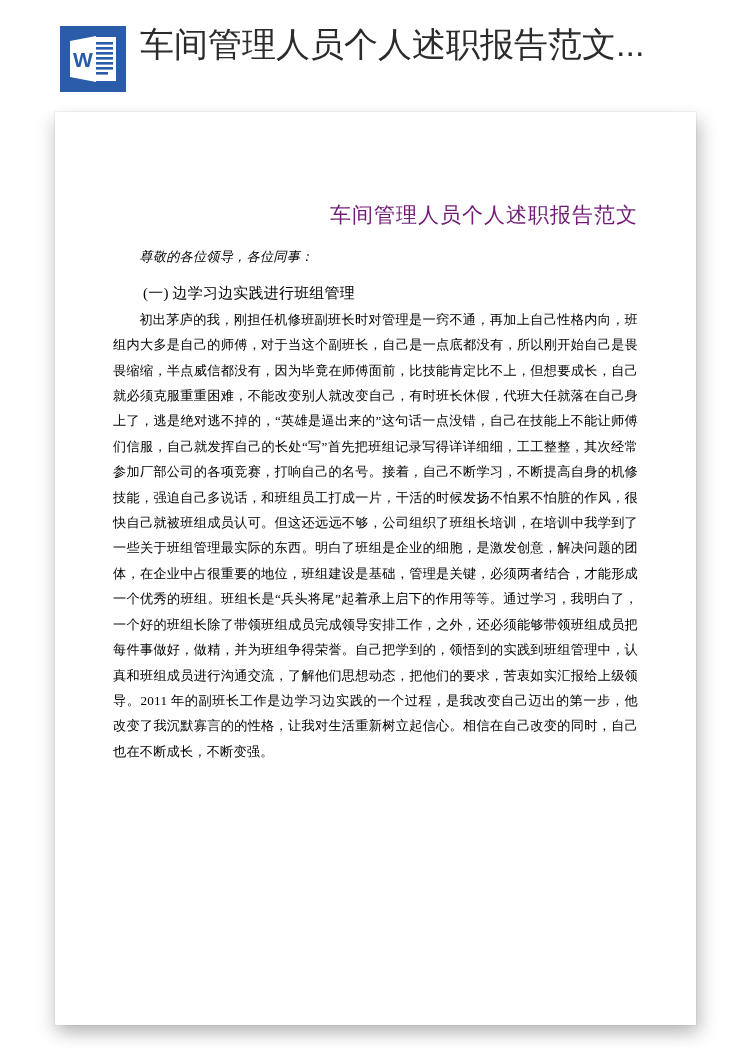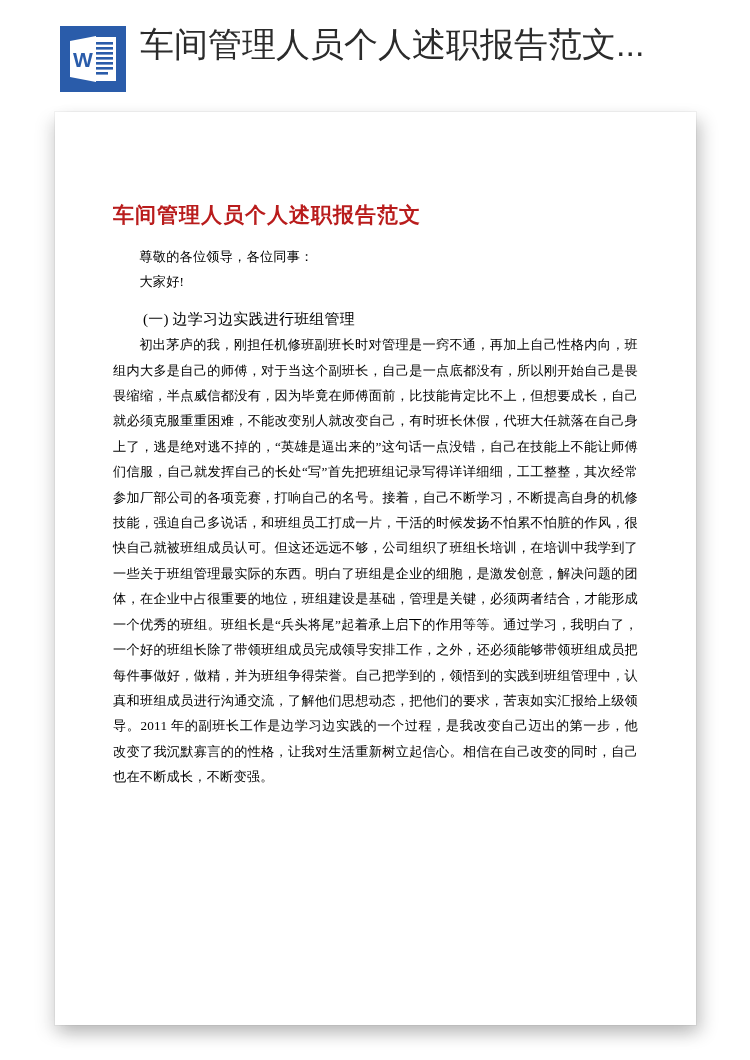--- a/index.html
+++ b/index.html
@@ -91,39 +91,39 @@
     left: 55px;
     top: 8px;
     width: 641px;
     height: 913px;
     padding: 88px 58px 40px 58px;
     background: transparent;
   }
   .doc-title {
     font-family: "Liberation Serif", "DejaVu Serif", serif;
     font-size: 21px;
-    font-weight: bold;
-    color: #b91c1c;
-    text-align: left;
+    font-weight: normal;
+    color: #701a75;
+    text-align: right;
     line-height: 30px;
     margin: 0 0 14px 0;
     letter-spacing: 1px;
   }
   .p {
     font-family: "Liberation Serif", "DejaVu Serif", serif;
     font-size: 13.2px;
     line-height: 25.4px;
     color: #000000;
     margin: 0;
     text-align: justify;
     text-justify: inter-ideograph;
     text-indent: 2em;
     letter-spacing: 0.2px;
   }
-  .p.salutation { text-indent: 2em; }
+  .p.salutation { text-indent: 2em; font-style: italic; }
   .heading {
     font-family: "Liberation Serif", "DejaVu Serif", serif;
     font-size: 15px;
     line-height: 25.4px;
     color: #000000;
     margin: 0;
     text-indent: 2em;
     letter-spacing: 0.2px;
   }
   .spacer-line { height: 12px; }
@@ -161,21 +161,20 @@
 <div class="workspace">
 
   <div class="page-shadow"></div>
 
   <div class="doc">
 
     <div class="doc-title">车间管理人员个人述职报告范文</div>
 
     <p class="p salutation">尊敬的各位领导，各位同事：</p>
 
-    <p class="p salutation">大家好!</p>
 
 
     <div class="spacer-line"></div>
 
     <p class="heading">(一) 边学习边实践进行班组管理</p>
 
     <p class="p">初出茅庐的我，刚担任机修班副班长时对管理是一窍不通，再加上自己性格内向，班组内大多是自己的师傅，对于当这个副班长，自己是一点底都没有，所以刚开始自己是畏畏缩缩，半点威信都没有，因为毕竟在师傅面前，比技能肯定比不上，但想要成长，自己就必须克服重重困难，不能改变别人就改变自己，有时班长休假，代班大任就落在自己身上了，逃是绝对逃不掉的，“英雄是逼出来的”这句话一点没错，自己在技能上不能让师傅们信服，自己就发挥自己的长处“写”首先把班组记录写得详详细细，工工整整，其次经常参加厂部公司的各项竞赛，打响自己的名号。接着，自己不断学习，不断提高自身的机修技能，强迫自己多说话，和班组员工打成一片，干活的时候发扬不怕累不怕脏的作风，很快自己就被班组成员认可。但这还远远不够，公司组织了班组长培训，在培训中我学到了一些关于班组管理最实际的东西。明白了班组是企业的细胞，是激发创意，解决问题的团体，在企业中占很重要的地位，班组建设是基础，管理是关键，必须两者结合，才能形成一个优秀的班组。班组长是“兵头将尾”起着承上启下的作用等等。通过学习，我明白了，一个好的班组长除了带领班组成员完成领导安排工作，之外，还必须能够带领班组成员把每件事做好，做精，并为班组争得荣誉。自己把学到的，领悟到的实践到班组管理中，认真和班组成员进行沟通交流，了解他们思想动态，把他们的要求，苦衷如实汇报给上级领导。2011 年的副班长工作是边学习边实践的一个过程，是我改变自己迈出的第一步，他改变了我沉默寡言的的性格，让我对生活重新树立起信心。相信在自己改变的同时，自己也在不断成长，不断变强。</p>
 
   </div>
 </div>

